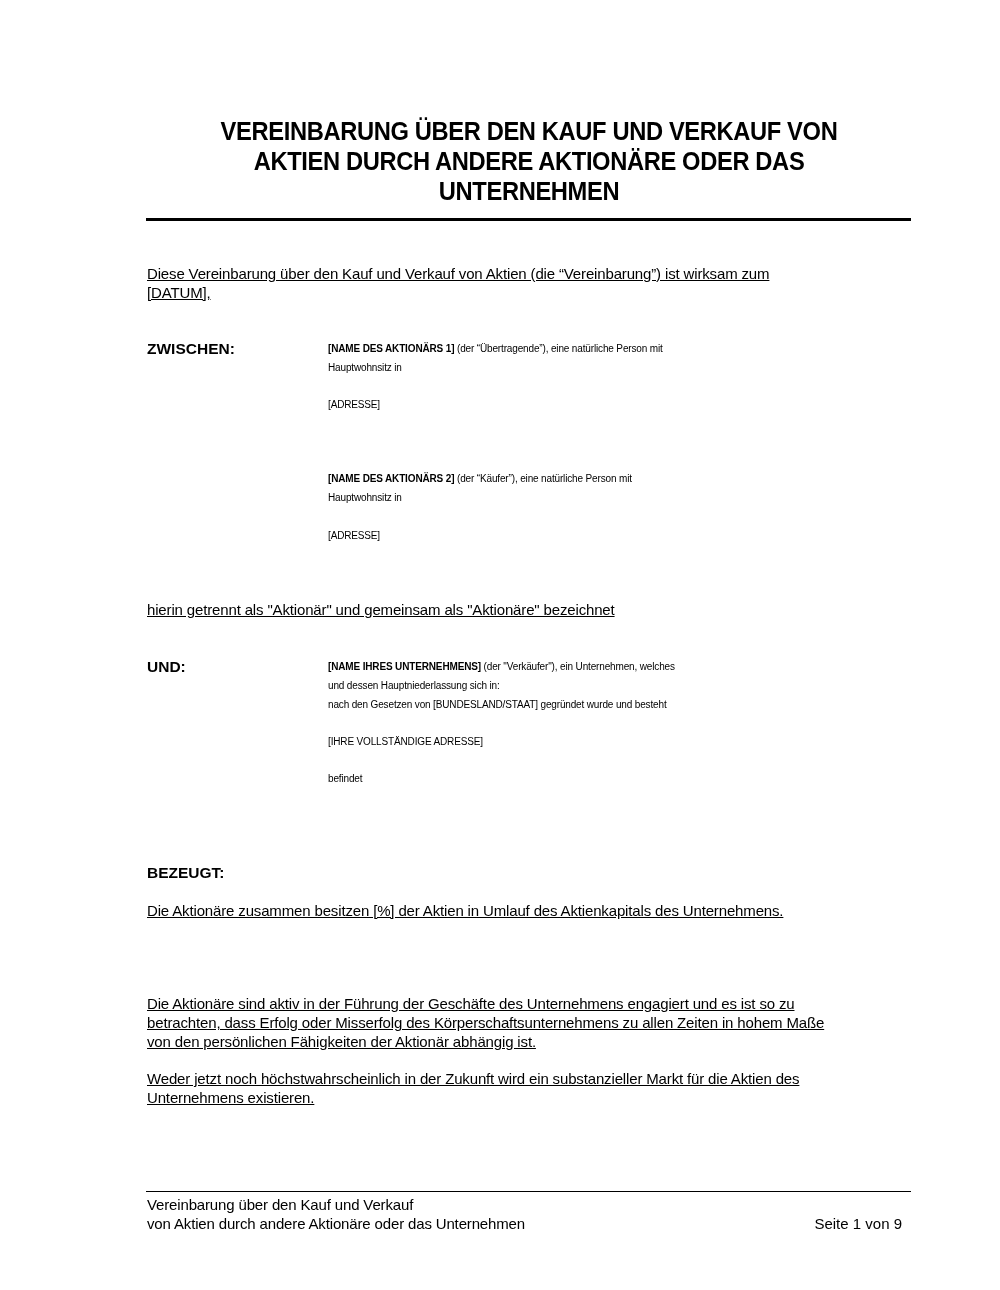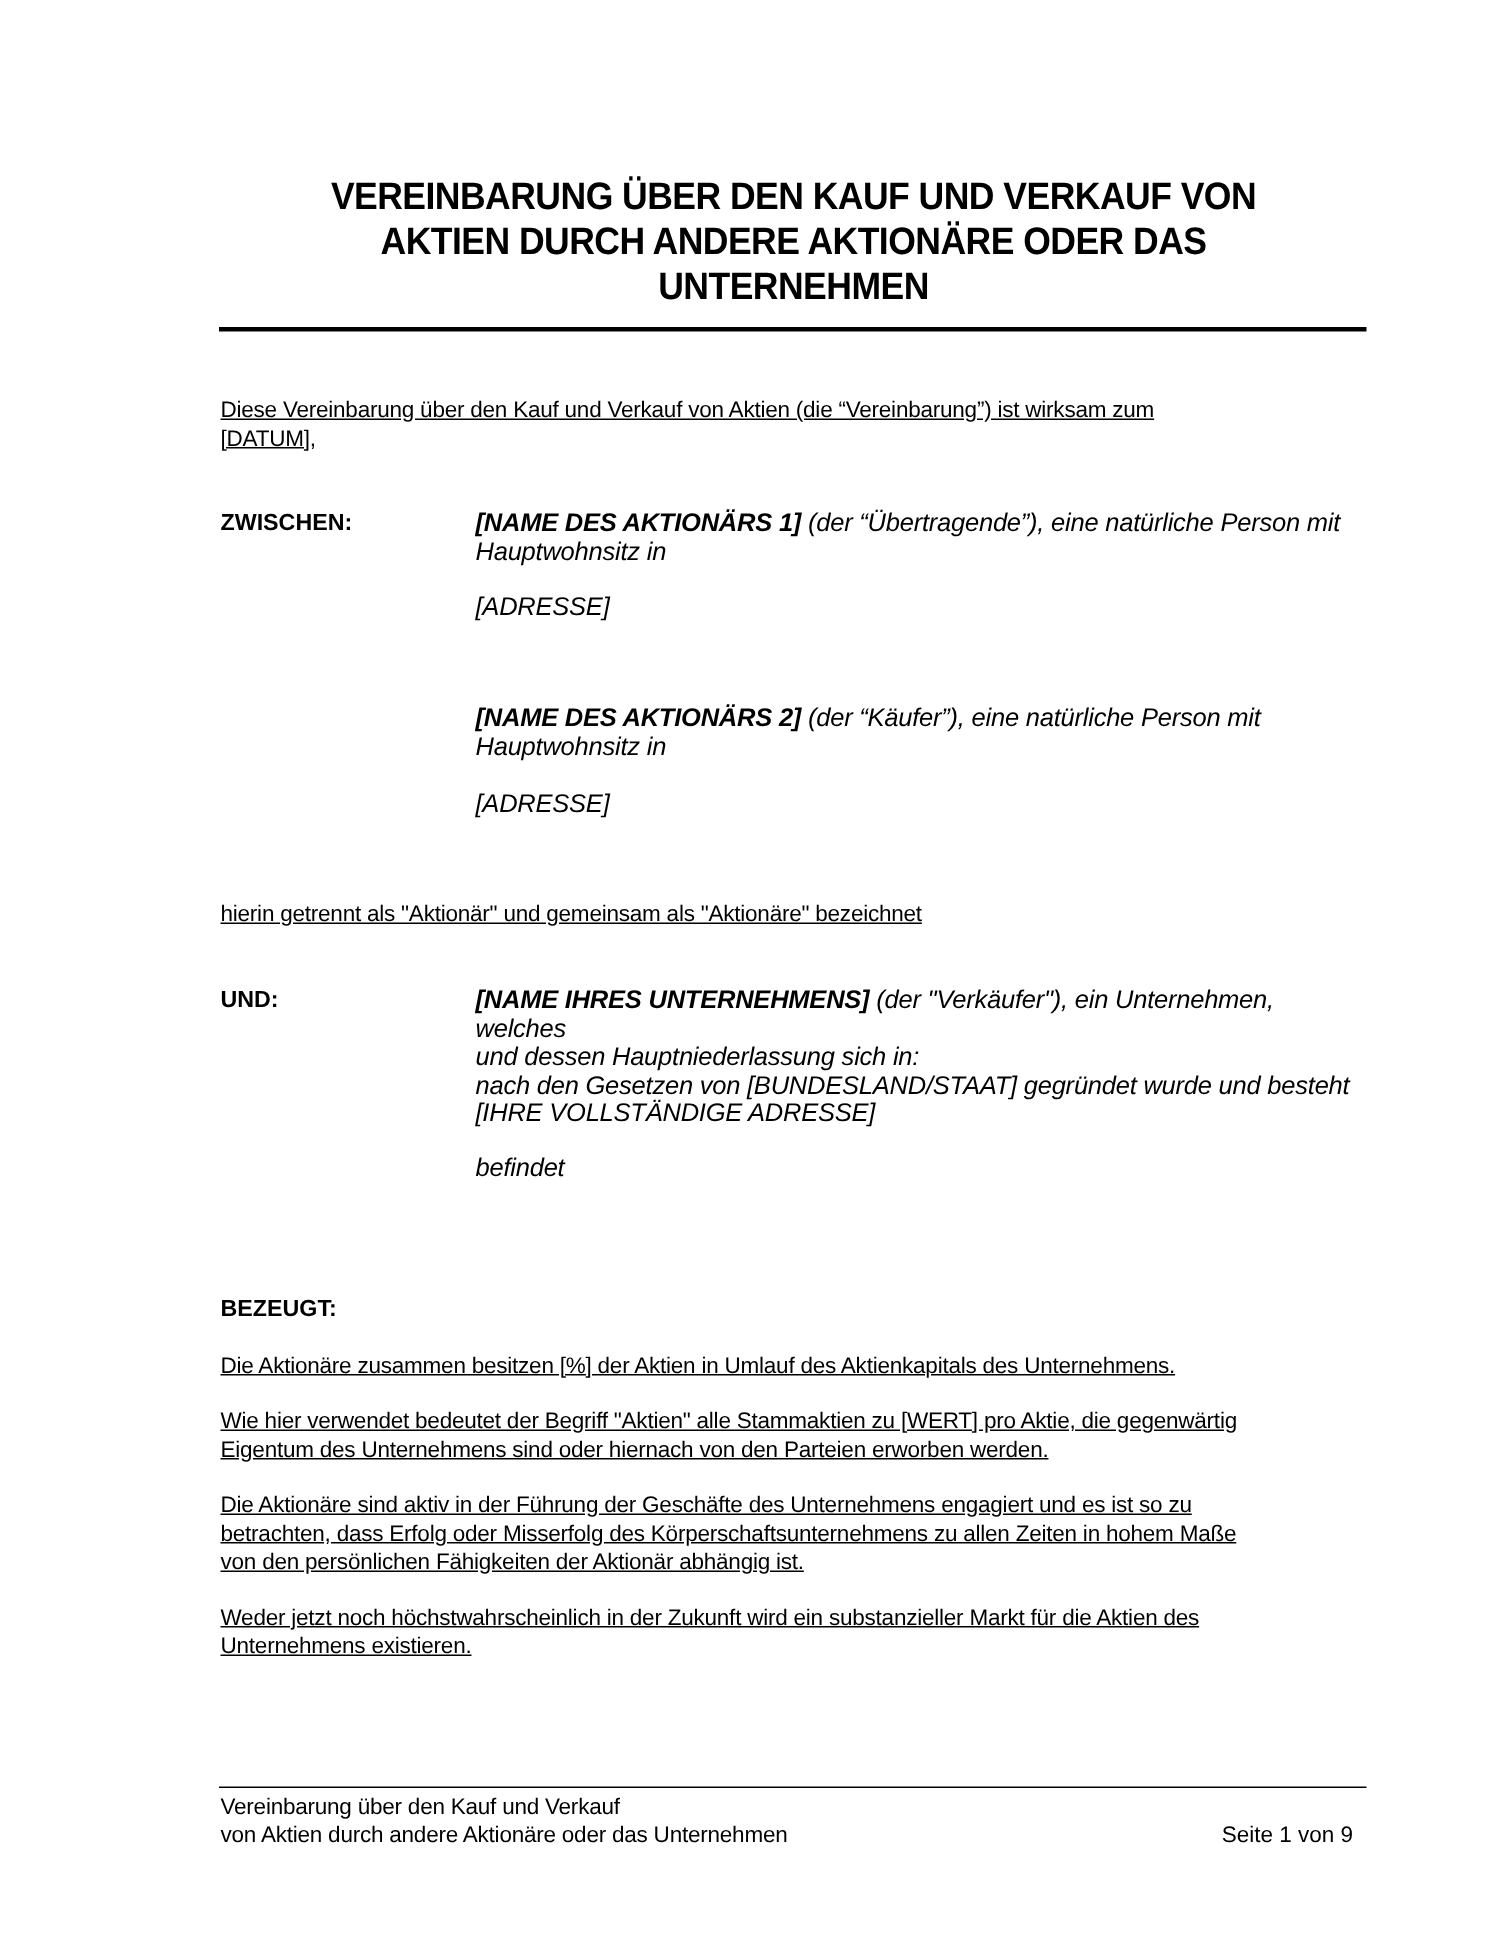--- a/index.html
+++ b/index.html
@@ -57,26 +57,25 @@
     .para span { display: block; }
     .label {
       position: absolute;
       left: 118px;
       font-size: 15.5px;
       line-height: 19px;
       font-weight: bold;
     }
     .col {
       position: absolute;
-      left: 288px;
+      left: 299px;
       width: 590px;
-      font-size: 17px;
+      font-size: 10px;
       line-height: 19px;
       letter-spacing: -0.15px;
-      font-style: italic;
     }
     .col span.line { display: block; }
     .b { font-weight: bold; }
     .footer-rule {
       position: absolute;
       left: 117px;
       top: 1191px;
       width: 765px;
       height: 1px;
       background: #000000;
@@ -140,24 +139,20 @@
   </div>
   <div class="col" style="top:732px;">[IHRE VOLLSTÄNDIGE ADRESSE]</div>
   <div class="col" style="top:769px;">befindet</div>
 
   <div class="label" style="top:863px;">BEZEUGT:</div>
 
   <div class="para" style="top:901px;">
     <span>Die Aktionäre zusammen besitzen [%] der Aktien in Umlauf des Aktienkapitals des Unternehmens.</span>
   </div>
 
-  <div class="para" style="top:938px;">
-    <span>Wie hier verwendet bedeutet der Begriff "Aktien" alle Stammaktien zu [WERT] pro Aktie, die gegenwärtig</span>
-    <span>Eigentum des Unternehmens sind oder hiernach von den Parteien erworben werden.</span>
-  </div>
 
   <div class="para" style="top:994px;">
     <span>Die Aktionäre sind aktiv in der Führung der Geschäfte des Unternehmens engagiert und es ist so zu</span>
     <span>betrachten, dass Erfolg oder Misserfolg des Körperschaftsunternehmens zu allen Zeiten in hohem Maße</span>
     <span>von den persönlichen Fähigkeiten der Aktionär abhängig ist.</span>
   </div>
 
   <div class="para" style="top:1069px;">
     <span>Weder jetzt noch höchstwahrscheinlich in der Zukunft wird ein substanzieller Markt für die Aktien des</span>
     <span>Unternehmens existieren.</span>

